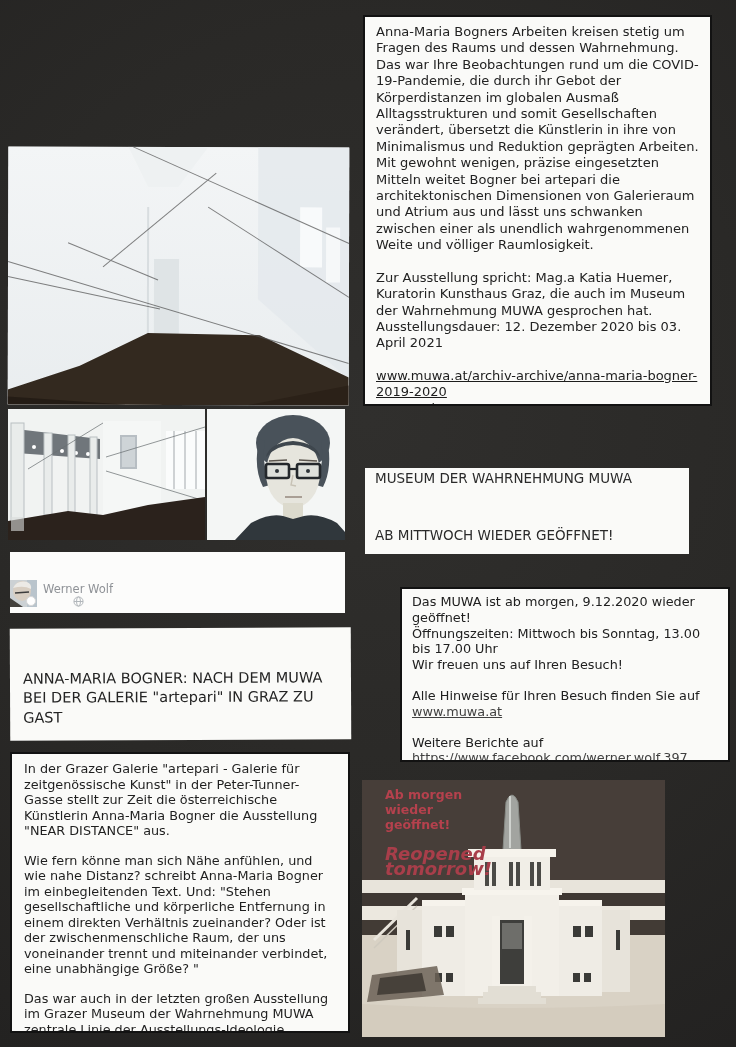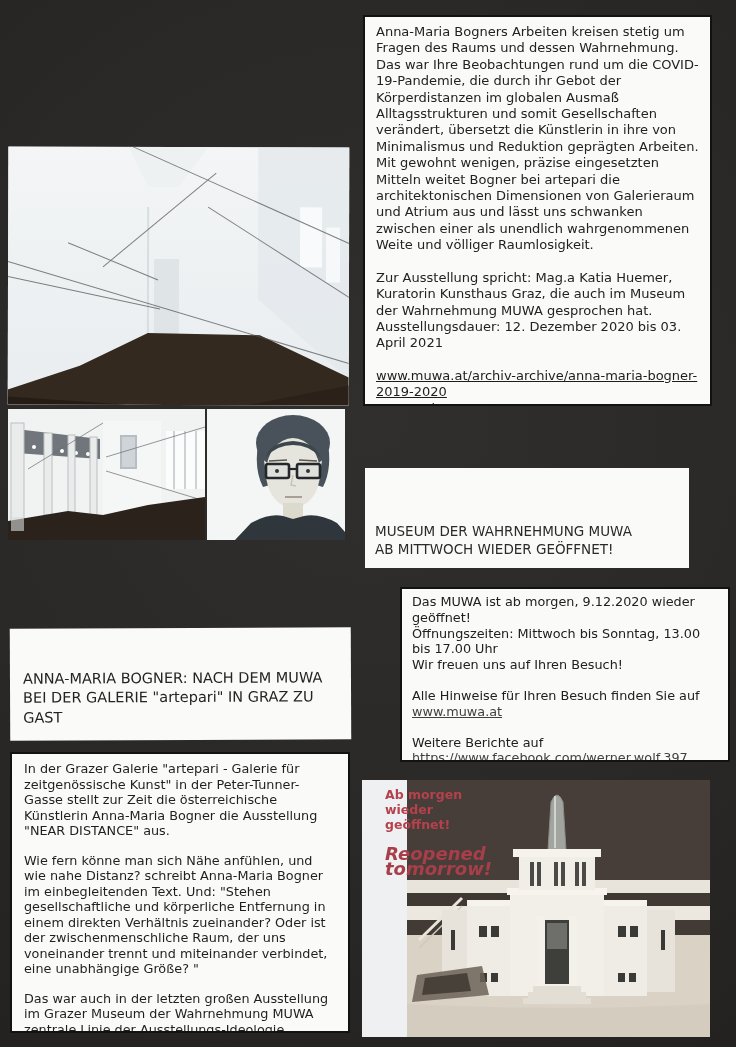--- a/index.html
+++ b/index.html
@@ -27,28 +27,28 @@
   #fb-avatar{position:absolute;left:0px;top:28px;width:27px;height:27px;}
   #fb-name{position:absolute;left:33px;top:30px;font-size:11.5px;color:#8f9297;}
   #fb-globe{position:absolute;left:63px;top:44px;width:11px;height:11px;opacity:.75;}
   
   #headline{left:10px;top:628px;width:341px;height:112px;display:flex;flex-direction:column;justify-content:flex-end;padding:0 6px 13px 13px;transform:rotate(-.25deg);}
   #headline div{font-size:14.5px;line-height:19.5px;color:#242424;}
   
   #article{left:10px;top:752px;width:340px;height:281px;padding:7px 10px 0 12px;overflow:hidden;}
   #article p{font-size:12.8px;line-height:15.5px;margin:0 0 14px 0;color:#1f1f1f;}
   
-  #muwa-banner{left:365px;top:468px;width:324px;height:100px;display:flex;flex-direction:column;justify-content:flex-end;padding:12px 4px 10px 10px;}
+  #muwa-banner{left:365px;top:468px;width:324px;height:86px;display:flex;flex-direction:column;justify-content:flex-end;padding:12px 4px 10px 10px;gap:39px;}
   #muwa-banner div{font-size:13.5px;line-height:18px;color:#2a2a2a;}
   
   #reopening{left:363px;top:587px;width:330px;height:175px;padding:5px 9px 0 10px;overflow:hidden;margin-left:37px;}
   #reopening .line{font-size:12.8px;line-height:15.8px;}
   .gap{height:15px;}
   
-  #building{left:362px;top:780px;width:303px;height:257px;padding-left:45px;}
+  #building{left:362px;top:780px;width:303px;height:257px;}
   .overlay-de{position:absolute;left:23px;top:7px;width:95px;font-size:12.5px;font-weight:bold;line-height:15px;color:#b5414d;}
   .overlay-en{position:absolute;left:23px;top:66px;width:100px;font-size:18px;font-weight:bold;font-style:italic;line-height:15px;color:#a83e4a;}
   svg{display:block;}
 </style>
 </head>
 <body>
 
 <div class="canvas">
 
   <div class="box bordered txt" id="announcement">
@@ -145,20 +145,41 @@
           <circle cx="70" cy="62" r="2"></circle>
           <circle cx="101" cy="62" r="2"></circle>
         </g>
       <path d="M86,66 L84,76 L89,77" stroke="#c7c2b5" stroke-width="1.4" fill="none"></path>
       <line x1="78" y1="88" x2="95" y2="88" stroke="#a2978d" stroke-width="1.8"></line>
       <rect x="76" y="94" width="20" height="18" fill="#dcdacd"></rect>
       <path d="M28,131 L44,114 Q62,104 76,107 L86,110 L97,107 Q112,104 130,114 L138,123 L138,131 Z" fill="#30373c"></path>
     </svg>
   </div>
 
+  <div class="box" id="fbstrip">
+    <div id="fb-avatar">
+      <svg width="27" height="27" viewBox="0 0 27 27">
+        <rect x="0" y="0" width="27" height="27" fill="#ccd1d4"></rect>
+        <rect x="17" y="0" width="10" height="27" fill="#b9c4cc"></rect>
+        <ellipse cx="12" cy="11" rx="9" ry="10" fill="#d8cec2"></ellipse>
+        <path d="M3,8 Q7,0 17,2 Q22,4 21,9 Q14,5 3,8 Z" fill="#eceae6"></path>
+        <line x1="5" y1="13" x2="19" y2="12" stroke="#3c3c3c" stroke-width="1.6"></line>
+        <polygon points="0,18 13,27 0,27" fill="#43403c"></polygon>
+        <circle cx="21" cy="21" r="4.5" fill="#ffffff" stroke="#d7d7d7"></circle>
+      </svg>
+    </div>
+    <div id="fb-name">Werner Wolf</div>
+    <div id="fb-globe">
+      <svg width="11" height="11" viewBox="0 0 11 11">
+        <circle cx="5.5" cy="5.5" r="4.6" fill="none" stroke="#9aa0a6" stroke-width="1"></circle>
+        <line x1="1" y1="5.5" x2="10" y2="5.5" stroke="#9aa0a6" stroke-width="1"></line>
+        <ellipse cx="5.5" cy="5.5" rx="2" ry="4.6" fill="none" stroke="#9aa0a6" stroke-width="1"></ellipse>
+      </svg>
+    </div>
+  </div>
 
   <div class="box" id="headline">
     <div>ANNA-MARIA BOGNER: NACH DEM MUWA</div>
     <div>BEI DER GALERIE "artepari" IN GRAZ ZU GAST</div>
   </div>
 
   <div class="box bordered" id="article">
     <p>In der Grazer Galerie "artepari - Galerie für zeitgenössische Kunst" in der Peter-Tunner-Gasse stellt zur Zeit die österreichische Künstlerin Anna-Maria Bogner die Ausstellung "NEAR DISTANCE" aus.</p>
     <p>Wie fern könne man sich Nähe anfühlen, und wie nahe Distanz? schreibt Anna-Maria Bogner im einbegleitenden Text. Und: "Stehen gesellschaftliche und körperliche Entfernung in einem direkten Verhältnis zueinander? Oder ist der zwischenmenschliche Raum, der uns voneinander trennt und miteinander verbindet, eine unabhängige Größe? "</p>
     <p>Das war auch in der letzten großen Ausstellung im Grazer Museum der Wahrnehmung MUWA zentrale Linie der Ausstellungs-Ideologie.</p>

